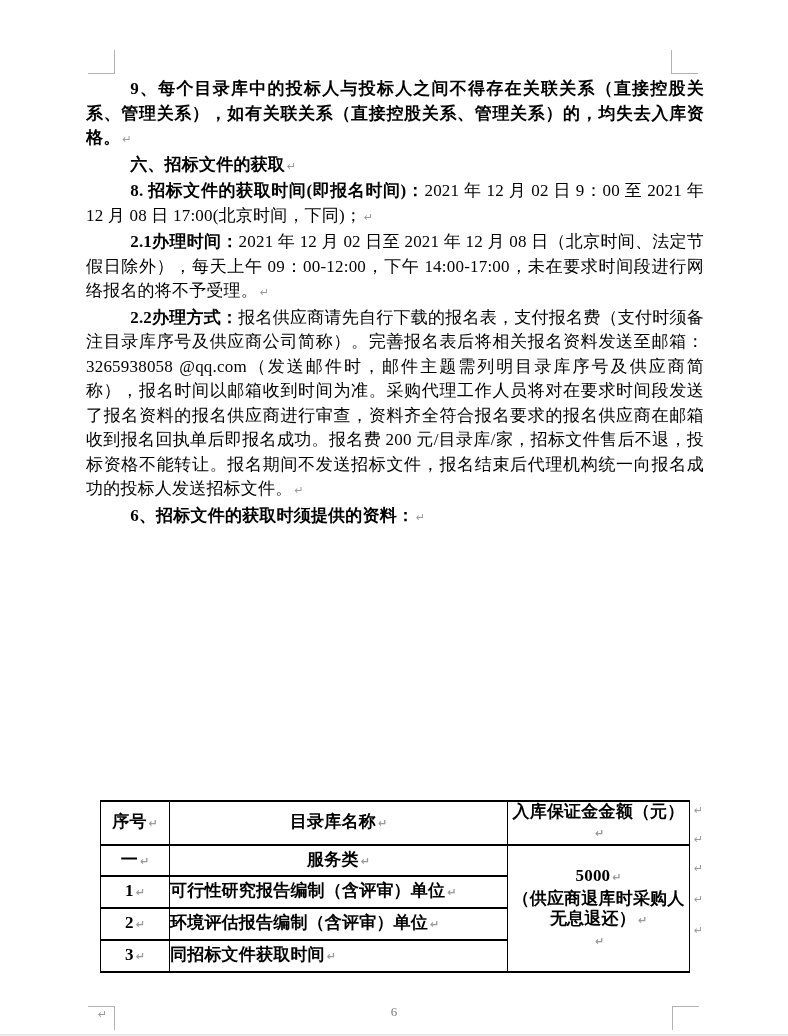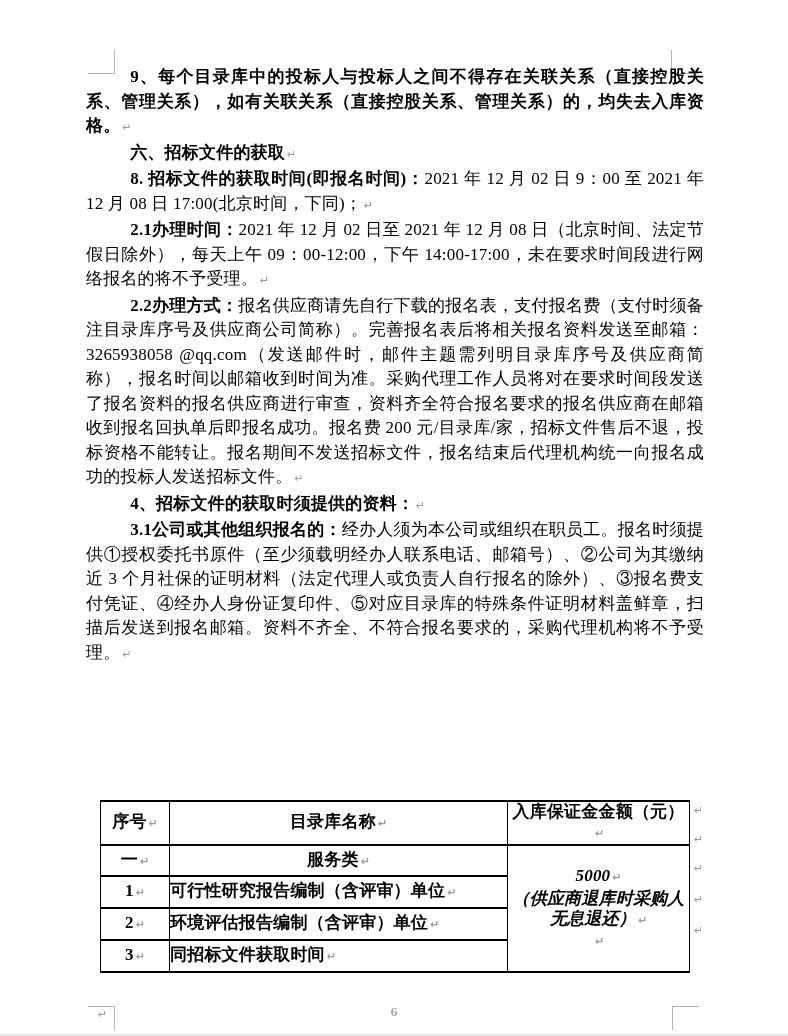--- a/index.html
+++ b/index.html
@@ -8,21 +8,21 @@
     font-family:"Liberation Serif","DejaVu Serif",serif;color:#000;
   }
   
   .bmark{position:absolute;width:26px;height:23px;}
   .bmark.tl{left:88px;top:50px;border-right:1px solid #b3b3b3;border-bottom:1px solid #b3b3b3;}
   .bmark.tr{left:671px;top:50px;border-left:1px solid #b3b3b3;border-bottom:1px solid #b3b3b3;}
   .bmark.bl{left:88px;top:1006px;border-right:1px solid #b3b3b3;border-top:1px solid #b3b3b3;}
   .bmark.br{left:672px;top:1006px;border-left:1px solid #b3b3b3;border-top:1px solid #b3b3b3;}
   
   .text-block{
-    position:absolute;left:86px;top:65px;width:618px;max-height:772px;overflow:hidden;
+    position:absolute;left:86px;top:77px;width:618px;max-height:772px;overflow:hidden;
   }
   .text-block p{
     margin:0;font-size:17px;line-height:24.5px;text-align:justify;text-indent:2.6em;
     letter-spacing:0.2px;
   }
   .bold{font-weight:bold;}
   .pilcrow{
     font-family:"DejaVu Sans",sans-serif;color:#9a9a9a;font-size:11px;margin-left:2px;
     letter-spacing:0;display:inline-block;text-indent:0;
   }
@@ -43,21 +43,20 @@
   tr.hdr td{height:26px;text-align:center;font-weight:bold;}
   tr.cat td{height:29px;}
   tr.item td{height:30px;}
   td.name-center{text-align:center;font-weight:bold;}
   td.name-left{text-align:left;padding-left:32px;font-weight:bold;}
   td.outer-l{border-left:2px solid #000;}
   td.outer-r{border-right:2px solid #000;}
   td.merged{
     vertical-align:middle;line-height:23px;
     border-bottom:2px dashed #c3c3c3;
-    font-style:italic;
   }
   .merged-inner{text-align:center;}
   .merged-inner .amount{margin-bottom:1px;}
   .merged-inner .blank-line{line-height:18px;}
   
   .row-mark{position:absolute;left:594px;color:#9a9a9a;font-size:11px;font-family:"DejaVu Sans",sans-serif;}
   .rm0{top:4px;}.rm1{top:33px;}.rm2{top:62px;}.rm3{top:93px;}.rm4{top:124px;}
   .after-table-mark{position:absolute;left:96px;top:1008px;}
   
   .footer{
@@ -75,22 +74,21 @@
   <div class="bmark tr"></div>
   <div class="bmark bl"></div>
   <div class="bmark br"></div>
 
   <div class="text-block">
     <p><span class="bold">9、每个目录库中的投标人与投标人之间不得存在关联关系（直接控股关系、管理关系），如有关联关系（直接控股关系、管理关系）的，均失去入库资格。</span><span></span><span class="pilcrow">↵</span></p>
     <p><span class="bold">六、招标文件的获取</span><span></span><span class="pilcrow">↵</span></p>
     <p><span class="bold">8. 招标文件的获取时间(即报名时间)：</span><span>2021 年 12 月 02 日 9：00 至 2021 年 12 月 08 日 17:00(北京时间，下同)；</span><span class="pilcrow">↵</span></p>
     <p><span class="bold">2.1办理时间：</span><span>2021 年 12 月 02 日至 2021 年 12 月 08 日（北京时间、法定节假日除外），每天上午 09：00-12:00，下午 14:00-17:00，未在要求时间段进行网络报名的将不予受理。</span><span class="pilcrow">↵</span></p>
     <p><span class="bold">2.2办理方式：</span><span>报名供应商请先自行下载的报名表，支付报名费（支付时须备注目录库序号及供应商公司简称）。完善报名表后将相关报名资料发送至邮箱：3265938058 @qq.com（发送邮件时，邮件主题需列明目录库序号及供应商简称），报名时间以邮箱收到时间为准。采购代理工作人员将对在要求时间段发送了报名资料的报名供应商进行审查，资料齐全符合报名要求的报名供应商在邮箱收到报名回执单后即报名成功。报名费 200 元/目录库/家，招标文件售后不退，投标资格不能转让。报名期间不发送招标文件，报名结束后代理机构统一向报名成功的投标人发送招标文件。</span><span class="pilcrow">↵</span></p>
-    <p><span class="bold">4、招标文件的获取时须提供的资料：</span><span></span><span class="pilcrow">↵</span></p>
-    <p><span class="bold">3.1公司或其他组织报名的：</span><span>经办人须为本公司或组织在职员工。报名时须提供①授权委托书原件（至少须载明经办人联系电话、邮箱号）、②公司为其缴纳近 3 个月社保的证明材料（法定代理人或负责人自行报名的除外）、③报名费支付凭证、④经办人身份证复印件、⑤对应目录库的特殊条件证明材料盖鲜章，扫描后发送到报名邮箱。资料不齐全、不符合报名要求的，采购代理机构将不予受理。</span><span class="pilcrow">↵</span></p>
+    <p><span class="bold">6、招标文件的获取时须提供的资料：</span><span></span><span class="pilcrow">↵</span></p>
 
   </div>
 
   <div class="table-wrap">
     <table class="deposit">
       <tbody>
           <tr class="hdr">
         <td class="col-no outer-l"><span>序号</span><span class="pilcrow">↵</span></td>
         <td class="col-name name-center"><span>目录库名称</span><span class="pilcrow">↵</span></td>
         <td class="col-amt outer-r"><span>入库保证金金额（元）</span><span class="pilcrow">↵</span></td>

